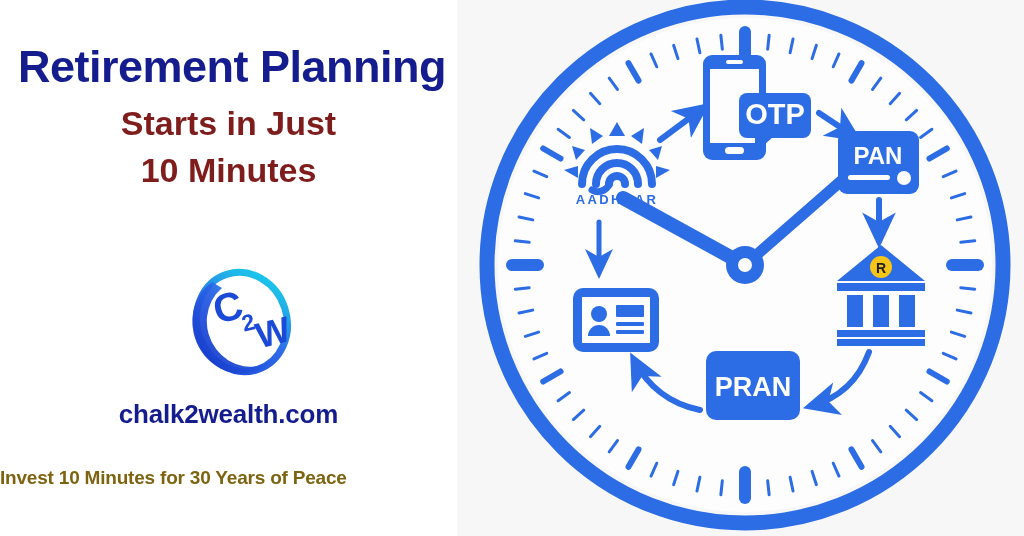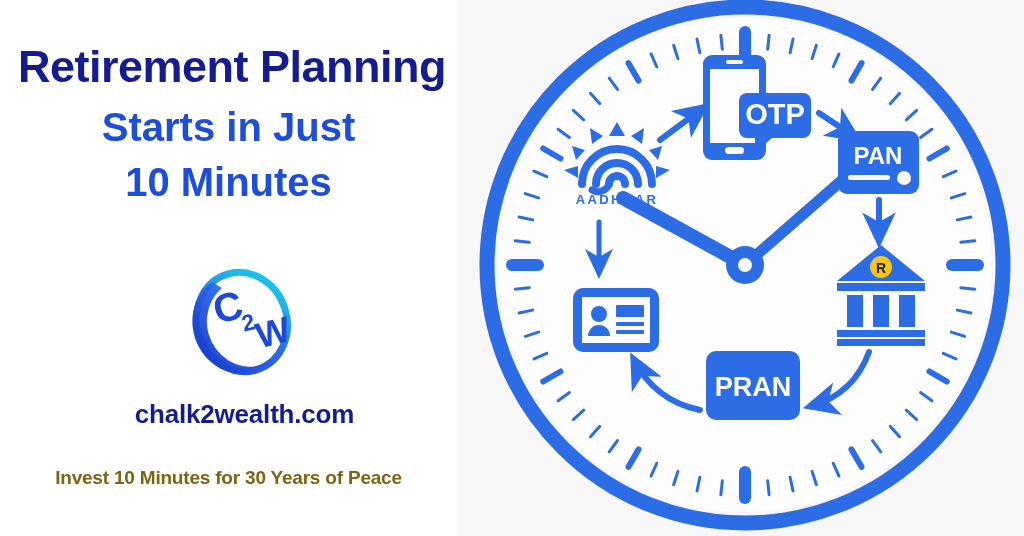--- a/index.html
+++ b/index.html
@@ -49,24 +49,24 @@
     color: #151d8e;
     white-space: nowrap;
     margin-top: 20px;
   }
   .subhead {
     position: absolute;
     left: 0px;
     top: 100px;
     width: 457px;
     text-align: center;
-    font-size: 40px;
+    font-size: 34px;
     line-height: 1.38;
     font-weight: 700;
-    color: #1d4ed8;
+    color: #7f1d1d;
   }
   .subhead .line2 { display: block; text-align: center; }
 
   .logo-wrap {
     position: absolute;
     left: 178px;
     top: 262px;
     width: 126px;
     height: 126px;
   }
@@ -75,28 +75,27 @@
   .domain {
     position: absolute;
     left: 0;
     top: 399px;
     width: 457px;
     text-align: center;
     font-size: 26px;
     font-weight: 700;
     letter-spacing: -0.2px;
     color: #151d8e;
-    margin-left: 16px;
   }
   .tagline {
     position: absolute;
     left: 0;
     top: 467px;
     width: 457px;
-    text-align: center;
+    text-align: left;
     font-size: 19px;
     font-weight: 700;
     letter-spacing: -0.2px;
     color: #7e6310;
   }
 
   
   .clock-pane {
     position: absolute;
     left: 457px;

